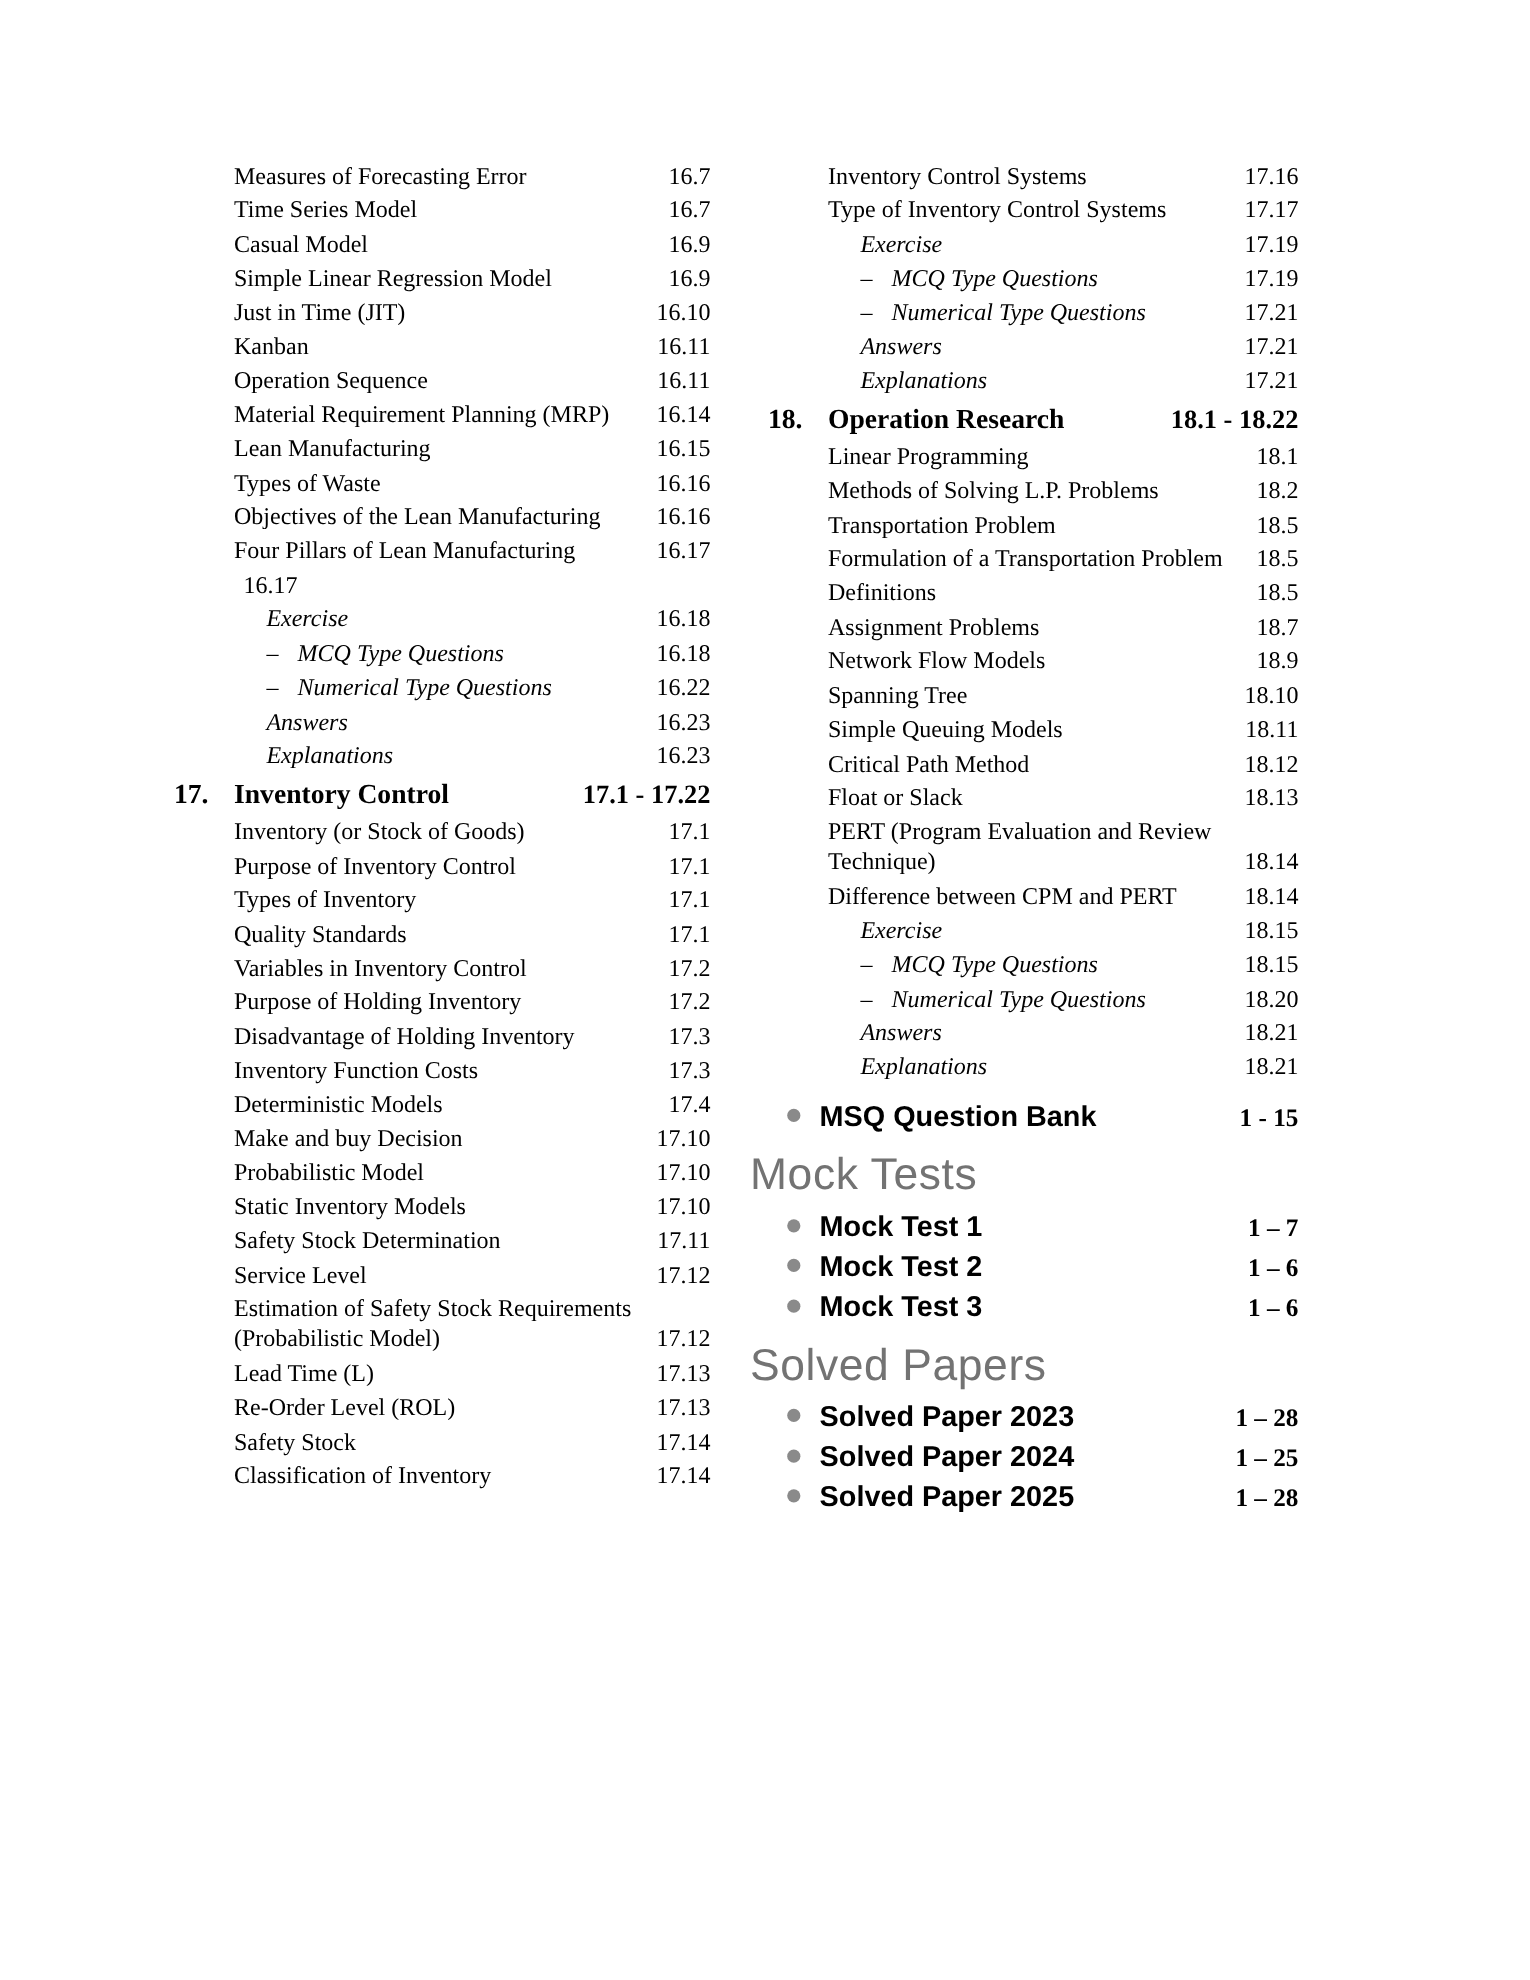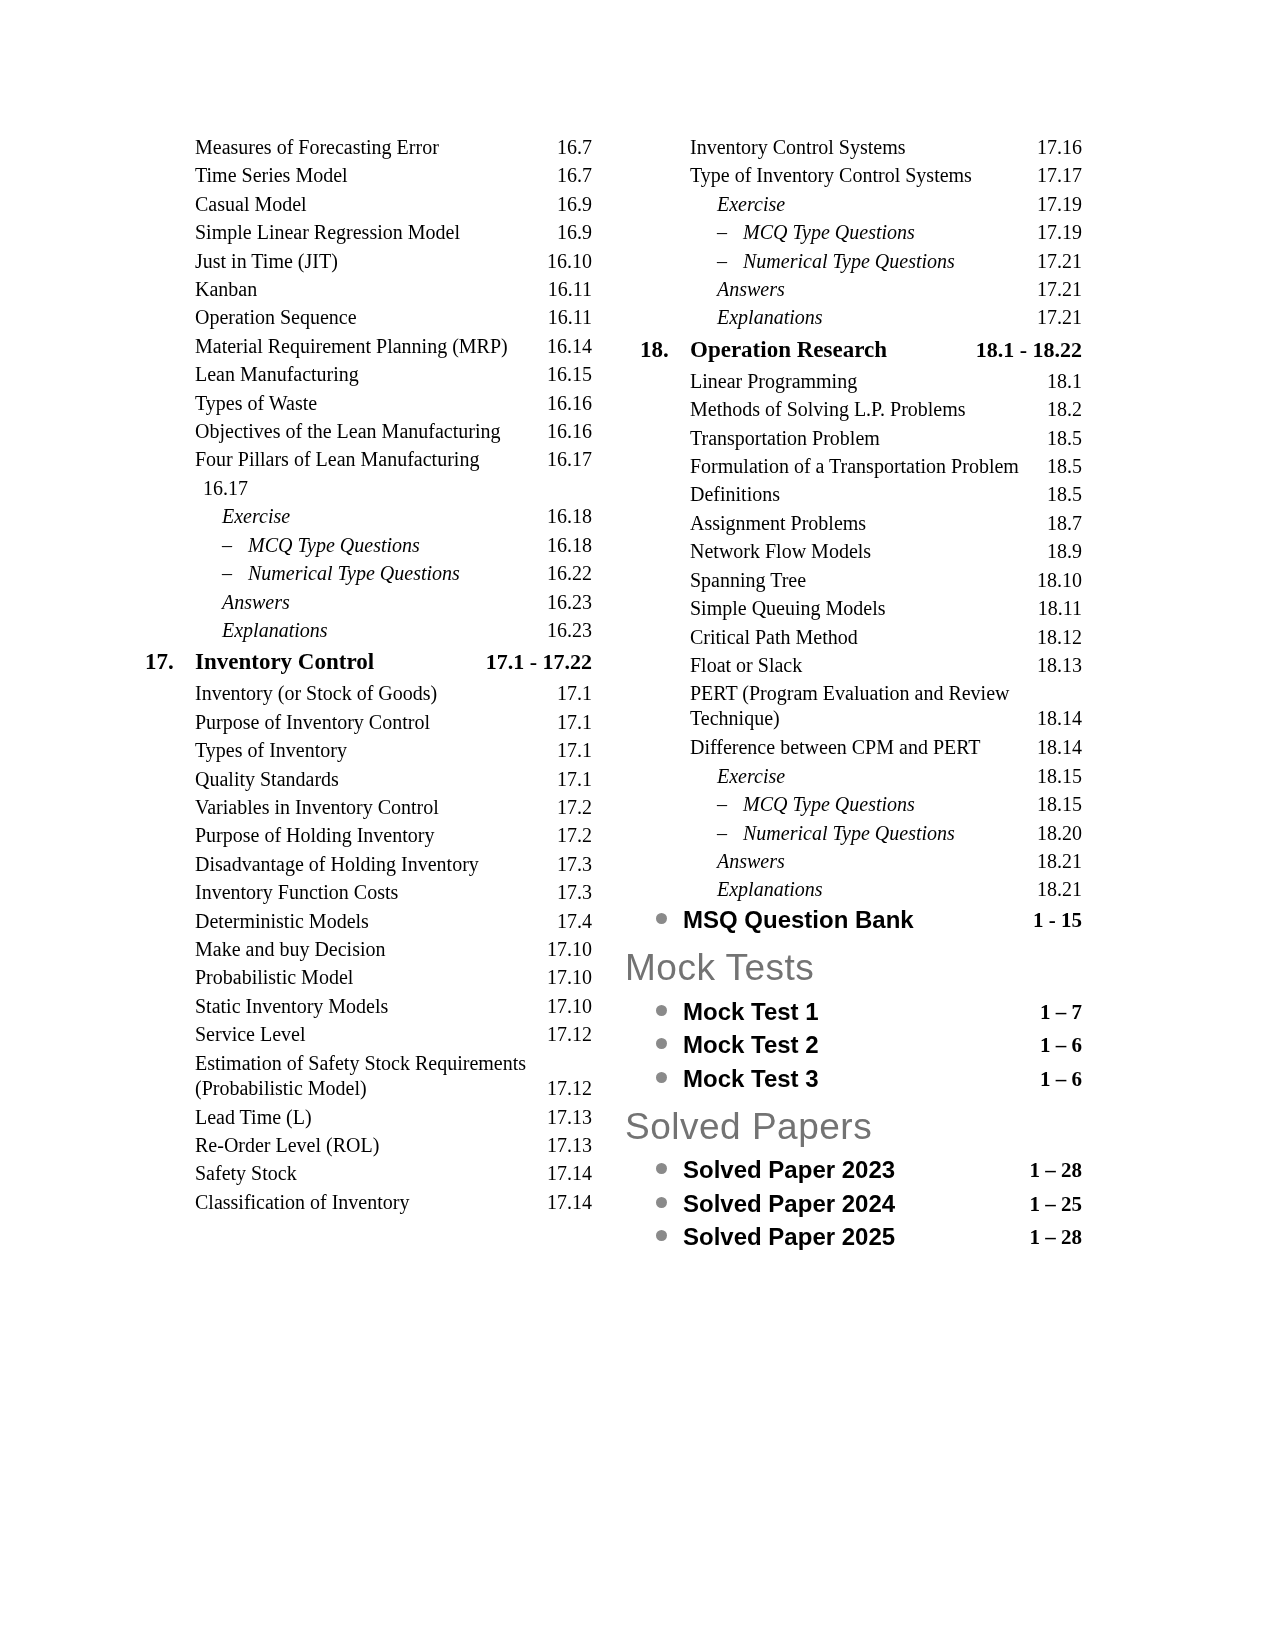--- a/index.html
+++ b/index.html
@@ -70,21 +70,21 @@
   .row.bullet .lbl {
     font-family: "Liberation Sans", sans-serif;
     font-weight: bold;
     font-size: 24px;
   }
   .row.bullet .pg {
     font-family: "Liberation Serif", serif;
     font-weight: bold;
     font-size: 21px;
   }
-  .row.bullet.gap-big { }
+  .row.bullet.gap-big { margin-top: 11px; }
 
   .bighead {
     font-family: "Liberation Sans", sans-serif;
     font-weight: normal;
     font-size: 37px;
     line-height: 46px;
     margin: 8px 0 4px -15px;
     letter-spacing: 0.5px;
     color: #737373;
   }
@@ -225,20 +225,24 @@
         </div>
         <div class="row entry">
           <span class="lbl">Probabilistic Model</span>
           <span class="pg">17.10</span>
         </div>
         <div class="row entry">
           <span class="lbl">Static Inventory Models</span>
           <span class="pg">17.10</span>
         </div>
         <div class="row entry">
+          <span class="lbl">Safety Stock Determination</span>
+          <span class="pg">17.11</span>
+        </div>
+        <div class="row entry">
           <span class="lbl">Service Level</span>
           <span class="pg">17.12</span>
         </div>
         <div class="row entry two">
           <span class="lbl"><span>Estimation of Safety Stock Requirements</span><br><span>(Probabilistic Model)</span></span>
           <span class="pg">17.12</span>
         </div>
         <div class="row entry">
           <span class="lbl">Lead Time (L)</span>
           <span class="pg">17.13</span>

